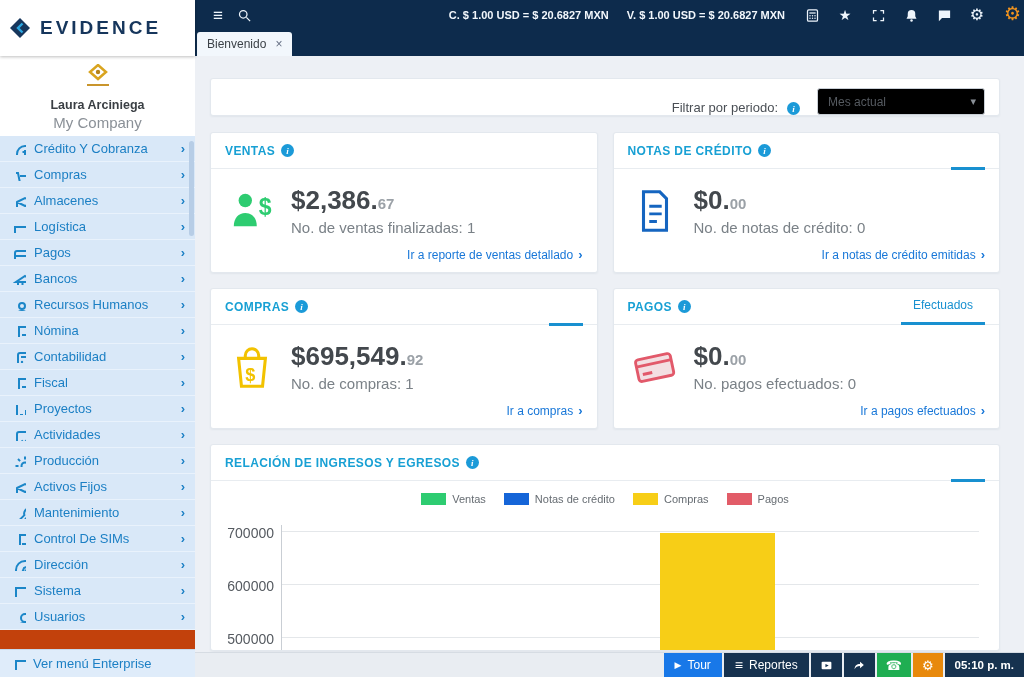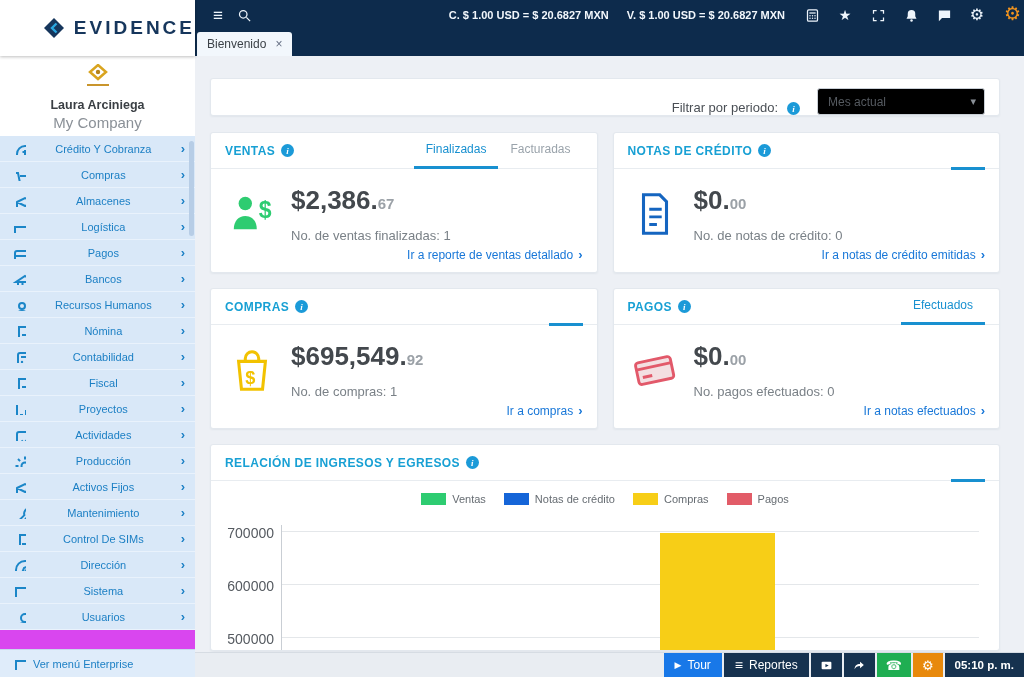--- a/index.html
+++ b/index.html
@@ -1,43 +1,43 @@
 <!DOCTYPE html>
 <html><head>
 <meta charset="utf-8">
 <style>
   * { margin:0; padding:0; box-sizing:border-box; }
   html,body { width:1024px; height:677px; overflow:hidden; font-family:"Liberation Sans", sans-serif; }
   .page { position:relative; width:1024px; height:677px; background:#edf0f5; overflow:hidden; }
 
   
   .topbar { position:absolute; left:0; top:0; width:1024px; height:56px; background:#0d2b4c; z-index:6; }
-  .logo-panel { position:absolute; left:0; top:0; width:195px; height:56px; background:#ffffff; display:flex; align-items:center; padding-left:8px; gap:8px; box-shadow:0 1px 3px rgba(0,0,0,.25); z-index:7;justify-content:flex-end; }
+  .logo-panel { position:absolute; left:0; top:0; width:195px; height:56px; background:#ffffff; display:flex; align-items:center; padding-left:8px; gap:8px; box-shadow:0 1px 3px rgba(0,0,0,.25); z-index:7; }
   .brand-text { font-size:19px; font-weight:bold; letter-spacing:3px; color:#16365c; }
   .topbar-row { position:absolute; left:195px; top:0; right:0; height:30px; display:flex; align-items:center; padding:0 8px 0 10px; color:#e8f1fa; }
   .tb-ic { width:26px; height:22px; display:flex; align-items:center; justify-content:center; cursor:pointer; }
   .tb-ic svg { width:15px; height:15px; }
   .rates { margin-left:auto; display:flex; align-items:center; gap:18px; font-size:11px; font-weight:bold; color:#f2f7fc; white-space:nowrap; }
   .right-icons { display:flex; align-items:center; gap:7px; margin-left:14px; margin-right:26px; }
   .glyph { font-size:14px; line-height:1; color:#eef5fc; }
   .corner-ic { position:absolute; right:3px; top:2px; font-size:19px; color:#f0931e; z-index:8; }
   .tabs-row { position:absolute; left:195px; bottom:0; right:0; height:26px; display:flex; align-items:flex-end; }
   .tab { margin-left:2px; height:24px; background:#f2f7fc; border-radius:3px 3px 0 0; display:flex; align-items:center; gap:9px; padding:0 10px; font-size:12px; color:#3c4248; cursor:pointer; }
   .tab-close { color:#6b7artifact;} .tab-close { color:#667085; font-size:12px; }
 
   
-  .sidebar { position:absolute; left:0; top:56px; width:195px; bottom:0; background:#d946ef; z-index:5; }
+  .sidebar { position:absolute; left:0; top:56px; width:195px; bottom:0; background:#c2410c; z-index:5; }
   .user-block { background:#ffffff; text-align:center; padding:8px 0 10px; }
   .user-name { font-size:12.5px; font-weight:bold; color:#3a3f44; margin-top:4px; }
   .company-name { font-size:15px; color:#8a9097; margin-top:2px; }
   .menu { position:absolute; top:80px; left:0; right:0; }
   .mi { height:26px; display:flex; align-items:center; gap:8px; padding:0 10px 0 13px; background:#d9e8f8; border-bottom:1px solid #e9f2fc; cursor:pointer; }
   .mi-ic { width:13px; height:13px; color:#1b86c8; flex:0 0 13px; }
   .mi-ic svg, svg.mi-ic { width:13px; height:13px; }
-  .mi-label { font-size:11px; color:#1b7fc4; flex:1; white-space:nowrap; overflow:hidden;text-align:center; }
+  .mi-label { font-size:13px; color:#1b7fc4; flex:1; white-space:nowrap; overflow:hidden; }
   .mi-chev { font-size:13px; color:#1b7fc4; font-weight:bold; }
   .sb-scroll { position:absolute; right:1px; top:85px; width:5px; height:95px; background:#b7cde6; border-radius:3px; }
   .sidebar-footer { position:absolute; bottom:0; left:0; right:0; height:28px; background:#dfecfa; border-top:1px solid #c7d9ec; display:flex; align-items:center; gap:7px; padding-left:13px; cursor:pointer; }
   .sidebar-footer .mi-label { flex:none; }
 
   
   .main { position:absolute; left:195px; top:56px; right:0; bottom:0; padding:22px 24px 0 15px; }
   .card { background:#ffffff; border:1px solid #e3e8ee; border-radius:3px; box-shadow:0 1px 2px rgba(40,60,90,.06); }
   .filter-card { height:38px; display:flex; align-items:flex-end; justify-content:flex-end; gap:9px; padding-right:14px; }
   .filter-label { font-size:13px; color:#4a4f55; }
@@ -50,21 +50,21 @@
   .card-header { height:36px; display:flex; align-items:center; padding:0 14px; border-bottom:1px solid #e8ecf0; position:relative; }
   .card-title { font-size:12px; font-weight:bold; color:#18a0d4; letter-spacing:.4px; display:flex; align-items:center; gap:6px; }
   .hdr-tabs { margin-left:auto; display:flex; height:36px; }
   .hdr-tab { display:flex; align-items:center; padding:0 12px; font-size:12px; color:#9aa3ab; border-bottom:3px solid transparent; cursor:pointer; }
   .hdr-tab.active { color:#1890d0; border-bottom-color:#1890d0; }
   .hdr-bar { position:absolute; right:14px; bottom:-2px; width:34px; height:3px; background:#1890d0; }
   .card-body { display:flex; align-items:center; gap:16px; padding:16px 14px 0 18px; }
   .big-ic { width:46px; height:46px; flex:0 0 46px; }
   .amount { font-size:26px; font-weight:bold; color:#43484d; }
   .amount .cents { font-size:15px; font-weight:bold; color:#9ba1a7; }
-  .caption { font-size:13px; color:#7a8187; margin-top:12px; }
+  .caption { font-size:15px; color:#7a8187; margin-top:3px; }
   .card-link { position:absolute; right:14px; bottom:10px; font-size:12px; color:#1877d8; cursor:pointer; display:flex; align-items:center; gap:5px; }
   .card-link .chev { font-size:13px; font-weight:bold; }
 
   
   .chart-card { position:relative; margin-top:15px; height:207px; overflow:hidden; }
   .legend { display:flex; justify-content:center; gap:18px; margin-top:12px; }
   .legend-item { display:flex; align-items:center; gap:6px; font-size:11px; color:#666c72; }
   .swatch { width:25px; height:12px; display:inline-block; }
   .plot { position:absolute; left:70px; right:20px; top:80px; height:420px; border-left:1px solid #c9ced4; }
   .gridline { position:absolute; left:0; right:0; height:1px; background:#e4e7ea; }
@@ -402,24 +402,20 @@
     </div>
 
     <div class="grid">
 
       <section class="card stat-card">
         <div class="card-header">
           <span class="card-title">
             <span>VENTAS</span>
             <span class="info-ic">i</span>
           </span>
-          <div class="hdr-tabs">
-            <span class="hdr-tab active">Finalizadas</span>
-            <span class="hdr-tab">Facturadas</span>
-          </div>
         </div>
         <div class="card-body">
           <svg class="big-ic" viewBox="0 0 48 48">
             <circle cx="17" cy="13" r="7" fill="#2ecc71"></circle>
             <path d="M5 40c0-9 5-14 12-14s12 5 12 14z" fill="#2ecc71"></path>
             <text x="31" y="28" font-size="24" font-weight="bold" fill="#2ecc71">$</text>
           </svg>
           <div>
             <div class="amount"><span>$2,386.</span><span class="cents">67</span></div>
             <div class="caption">No. de ventas finalizadas: 1</div>
@@ -495,21 +491,21 @@
             <rect x="5" y="13" width="37" height="23" rx="3" fill="#f3dfe2" stroke="#e2596a" stroke-width="3"></rect>
             <path d="M5 20h37" stroke="#e2596a" stroke-width="3"></path>
             <path d="M10 29h10" stroke="#e2596a" stroke-width="3"></path>
           </svg>
           <div>
             <div class="amount"><span>$0.</span><span class="cents">00</span></div>
             <div class="caption">No. pagos efectuados: 0</div>
           </div>
         </div>
         <span class="card-link">
-            <span>Ir a notas efectuados</span>
+            <span>Ir a pagos efectuados</span>
             <span class="chev">›</span>
           </span>
       </section>
     </div>
 
     <section class="card chart-card">
       <div class="card-header">
         <span class="card-title">
           <span>RELACIÓN DE INGRESOS Y EGRESOS</span>
           <span class="info-ic">i</span>

